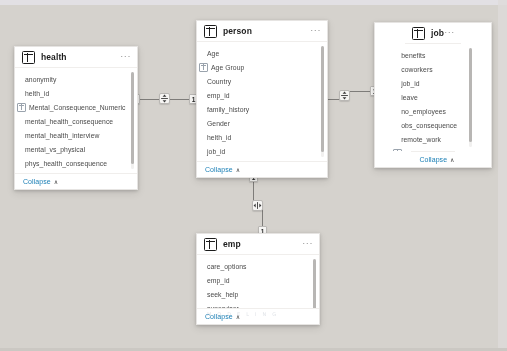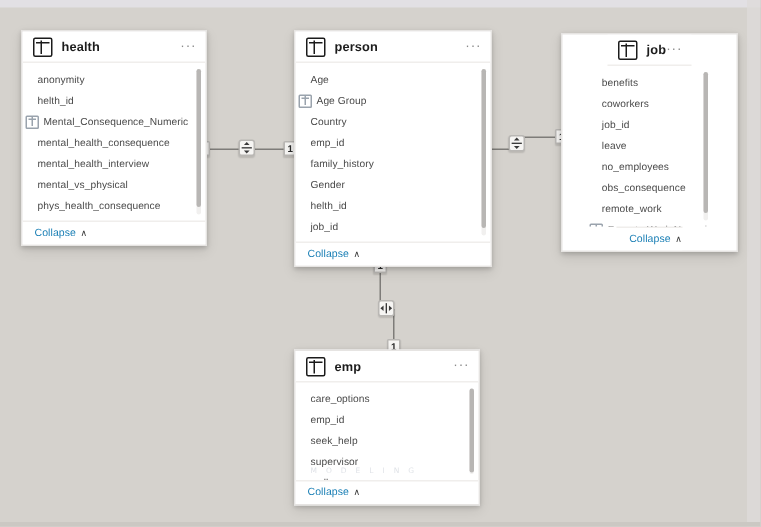--- a/index.html
+++ b/index.html
@@ -290,21 +290,21 @@
   <div class="card-badge" style="left:249px; top:172px;">1</div>
   <div class="card-badge" style="left:258px; top:226px;">1</div>
   <div class="rel-mid" style="left:252px; top:200px;">
     <svg width="9" height="9" viewBox="0 0 9 9" aria-hidden="true">
       <path d="M0.6 4.5 L2.7 2.6 L2.7 6.4 Z" fill="#3a3a3a"></path>
       <rect x="4.1" y="1.1" width=".9" height="6.8" fill="#3a3a3a"></rect>
       <path d="M8.4 4.5 L6.3 6.4 L6.3 2.6 Z" fill="#3a3a3a"></path>
     </svg>
   </div>
 
-  <div class="card" style="left:14px; top:20px; width:124px; height:144px;">
+  <div class="card" style="left:14px; top:46px; width:124px; height:144px;">
     <div class="card-header">
       <span class="tbl-icon"></span>
       <span class="card-title">health</span>
       <span class="card-menu">···</span>
     </div>
     <div class="field-list">
       <div class="field">
           <span class="fname">anonymity</span>
         </div>
       <div class="field">
@@ -415,21 +415,21 @@
       <div class="scrollbar">
         <div class="thumb" style="top:0; height:94px;"></div>
       </div>
     </div>
     <div class="card-footer">
       <span class="collapse-link">Collapse</span>
       <span class="caret-up">∧</span>
     </div>
   </div>
 
-  <div class="card" style="left:196px; top:233px; width:124px; height:104px;">
+  <div class="card" style="left:196px; top:233px; width:124px; height:92px;">
     <div class="card-header">
       <span class="tbl-icon"></span>
       <span class="card-title">emp</span>
       <span class="card-menu">···</span>
     </div>
     <div class="field-list">
       <div class="field">
           <span class="fname">care_options</span>
         </div>
       <div class="field">

